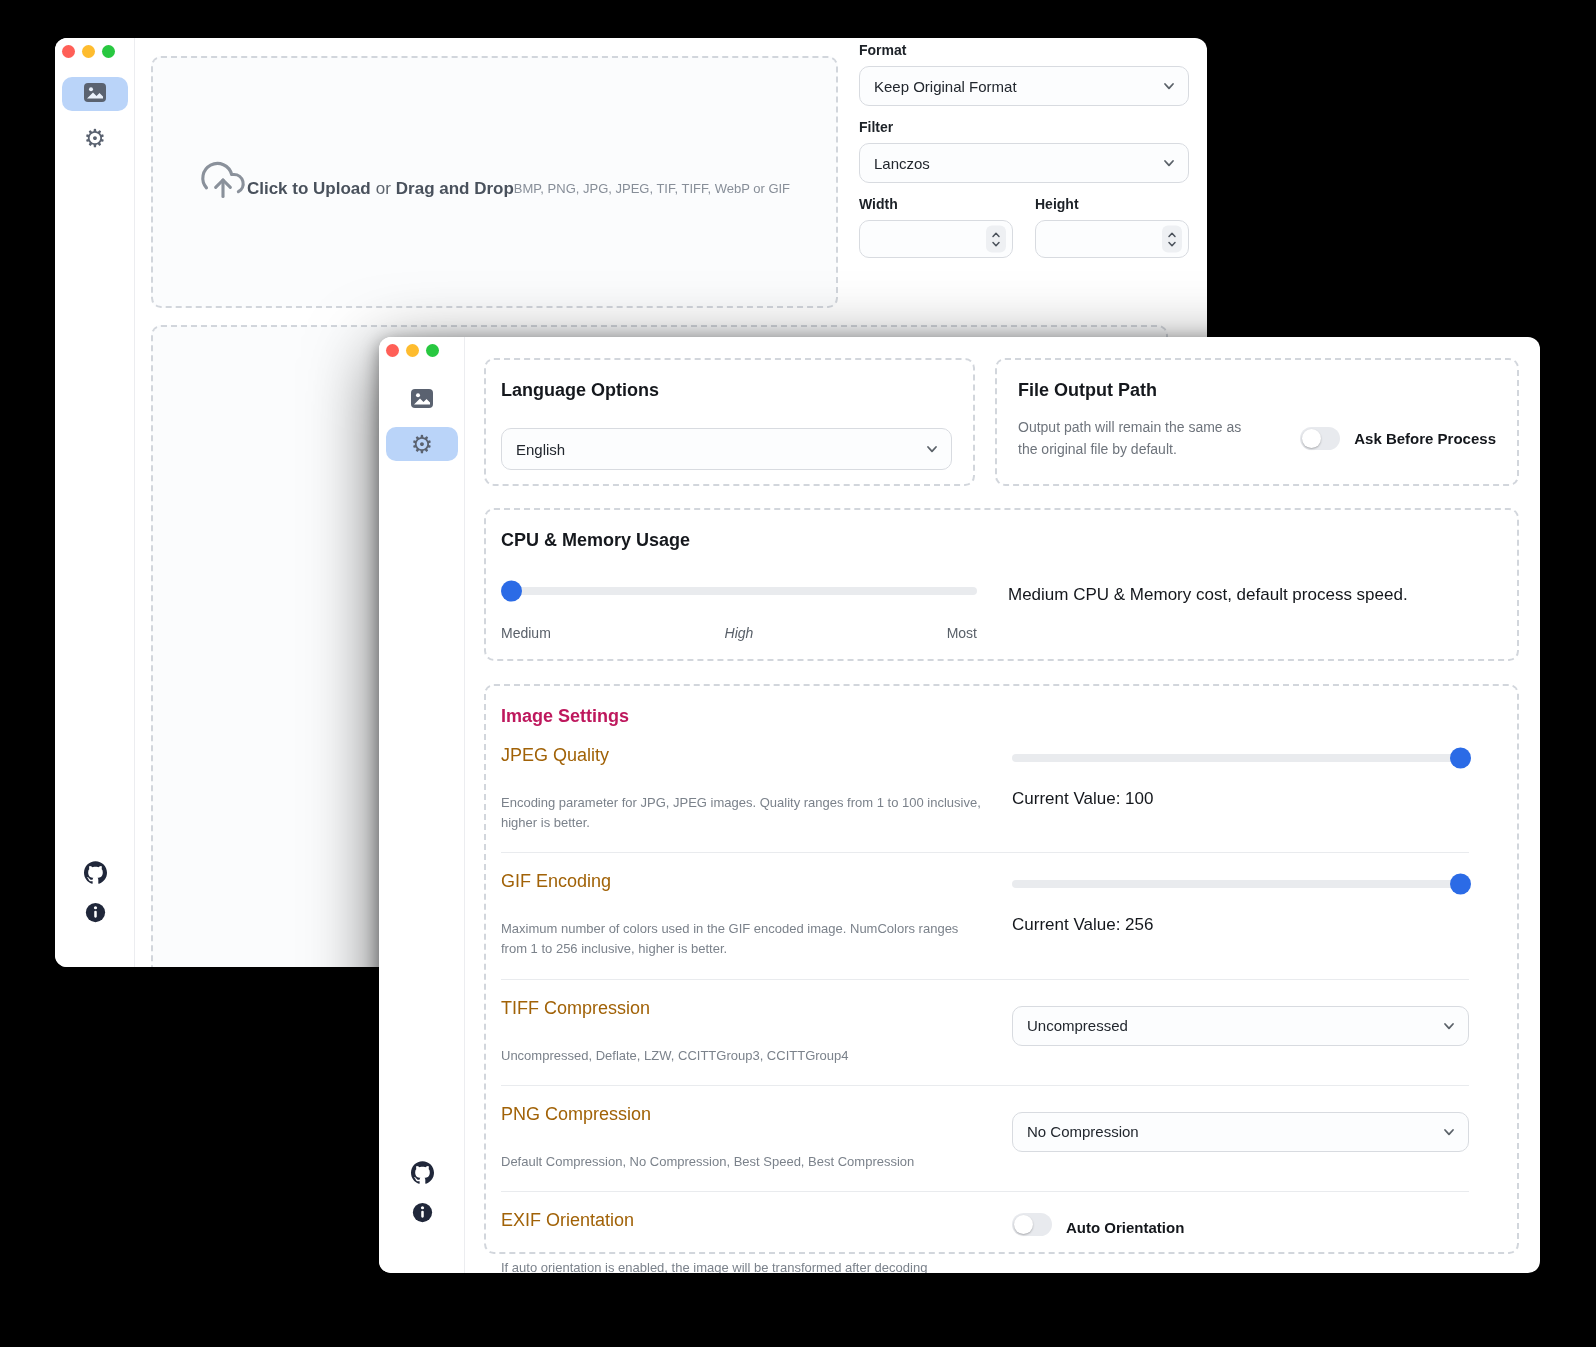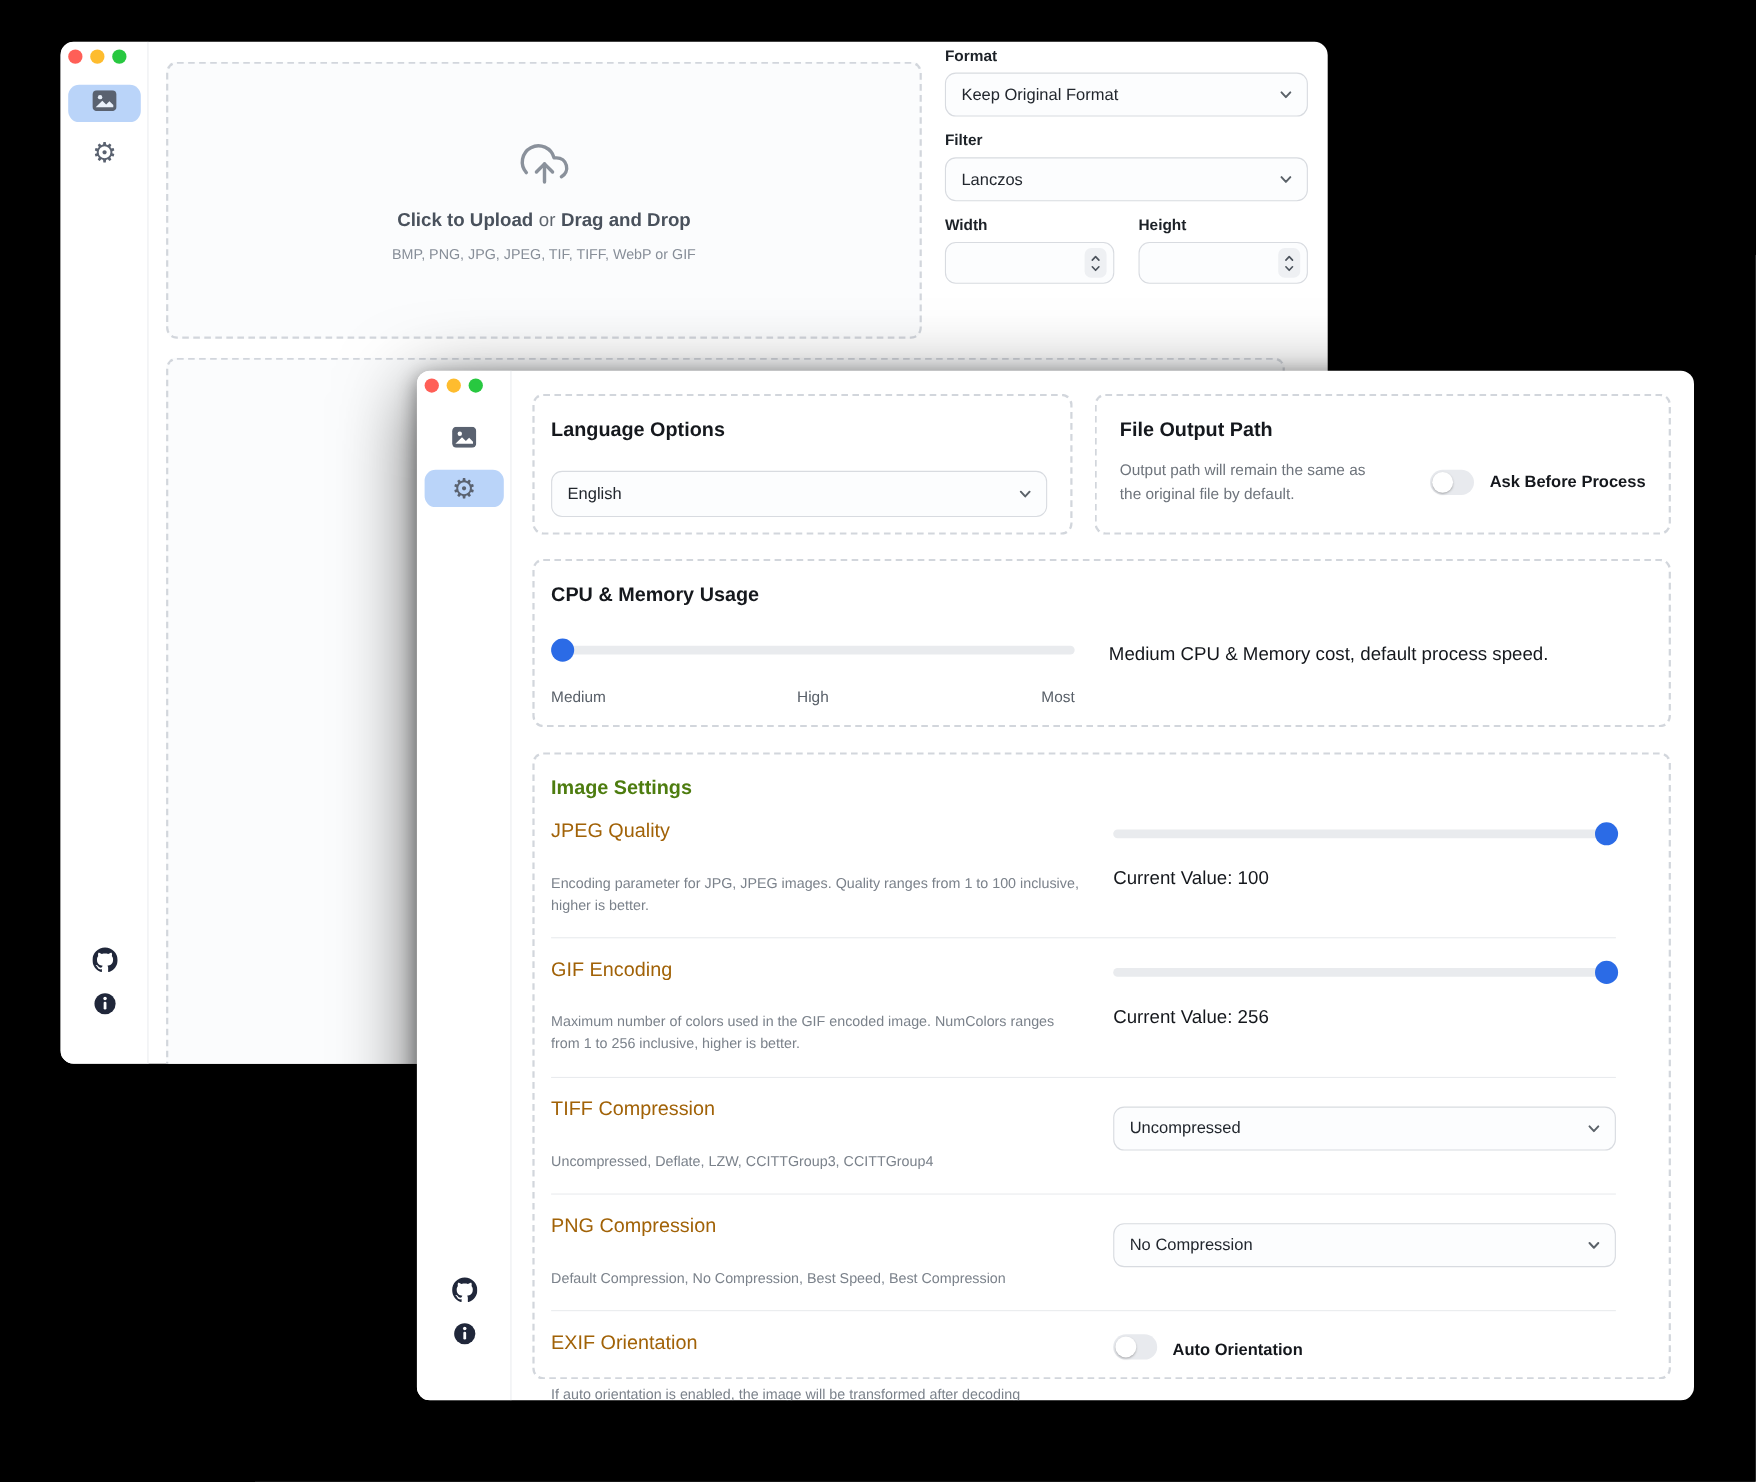--- a/index.html
+++ b/index.html
@@ -22,21 +22,21 @@
   .nav-item { position:absolute; left:7px; width:66px; height:34px; border-radius:10px;
               display:flex; align-items:center; justify-content:center; }
   .nav-item.selected { background:var(--nav-selected,#bad4f9); }
   .gear-glyph { font-family:"DejaVu Sans",sans-serif; font-size:25px; color:#5a6270; line-height:1; }
   .side-bottom-icon { position:absolute; left:0; width:80px; display:flex; justify-content:center; }
 
   
   .dashed { border:2px dashed #d2d6dc; border-radius:10px; background:#fbfcfd; position:absolute; }
 
   
-  .upload-zone { left:96px; top:18px; width:687px; height:252px; display:flex; flex-direction:column;
+  .upload-zone { left:96px; top:18px; width:687px; height:252px; display:flex; flex-direction:row;
                  align-items:center; justify-content:center; text-align:center; }
   .upload-title { margin-top:14px; font-size:17px; color:#5d646d; }
   .upload-title b { color:#49515c; font-weight:700; }
   .upload-title .mid { margin:0 5px; }
   .upload-hint { margin-top:13px; font-size:13px; color:#878e98; }
 
   .format-col { position:absolute; left:804px; top:4px; width:330px; }
   .field-label { font-size:14px; font-weight:700; color:#1c2127; margin-bottom:8px; }
   .select { position:relative; height:40px; border:1px solid #d8dbe0; border-radius:10px; background:#fcfdfe;
             display:flex; align-items:center; padding:0 36px 0 14px; font-size:15px; color:#22272e; }
@@ -71,25 +71,25 @@
   .cpu-row { display:flex; margin-top:24px; }
   .cpu-slider { width:476px; flex:none; }
   .track { position:relative; height:8px; border-radius:4px; background:#e9ebee; }
   .thumb { position:absolute; top:50%; transform:translateY(-50%); width:21px; height:21px; border-radius:50%;
            background:var(--accent-blue,#2b6be6); }
   .thumb.at-min { left:0; }
   .thumb.at-max { right:-2px; }
   .cpu-slider .track { margin-top:12px; }
   .cpu-ticks { position:relative; margin-top:30px; height:18px; font-size:14px; color:#596069; }
   .cpu-ticks .t0 { position:absolute; left:0; }
-  .cpu-ticks .t1 { position:absolute; left:50%; transform:translateX(-50%); }
+  .cpu-ticks .t1 { position:absolute; left:50%; transform:translateX(-50%);font-style:italic; }
   .cpu-ticks .t2 { position:absolute; right:0; }
   .cpu-status { margin-left:31px; margin-top:10px; font-size:17px; color:#14171c; }
 
-  .img-title { padding-top:20px; font-size:18px; font-weight:700; color:#4d7c0f; }
+  .img-title { padding-top:20px; font-size:18px; font-weight:700; color:#be185d; }
   .srow { display:flex; padding:18px 0 19px; }
   .srow + .srow { border-top:1px solid #e9ebee; }
   .srow-left { width:480px; flex:none; }
   .srow-left h3 { font-size:18px; font-weight:400; color:#a16207; }
   .srow-left p { margin-top:27px; font-size:13px; line-height:1.55; color:#7b828b; }
   .srow-right { flex:1; margin-left:31px; }
   .srow-right .track { margin-top:9px; }
   .current-value { margin-top:27px; font-size:17px; color:#14171c; }
   .srow-right .select { margin-top:8px; height:40px;text-align:center; }
   .exif-toggle-row { display:flex; align-items:flex-end; margin-top:3px; }

